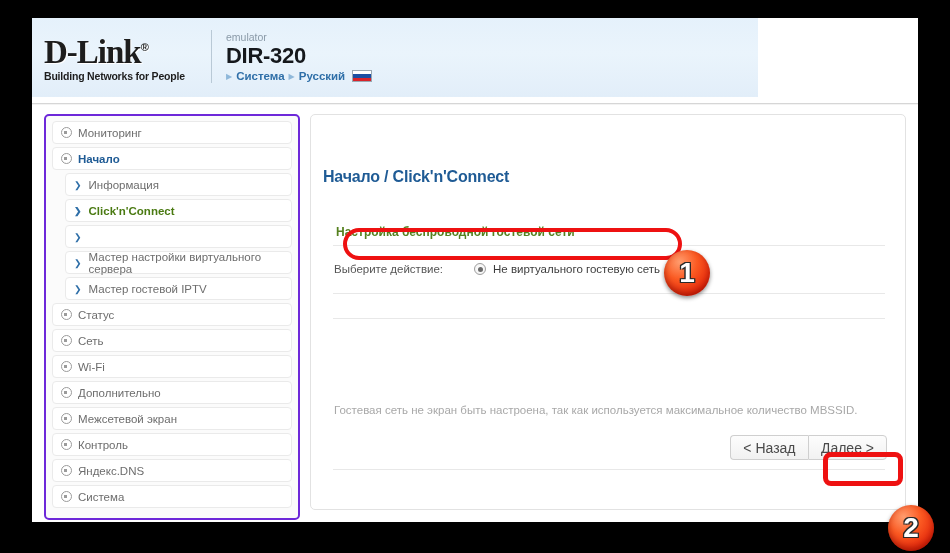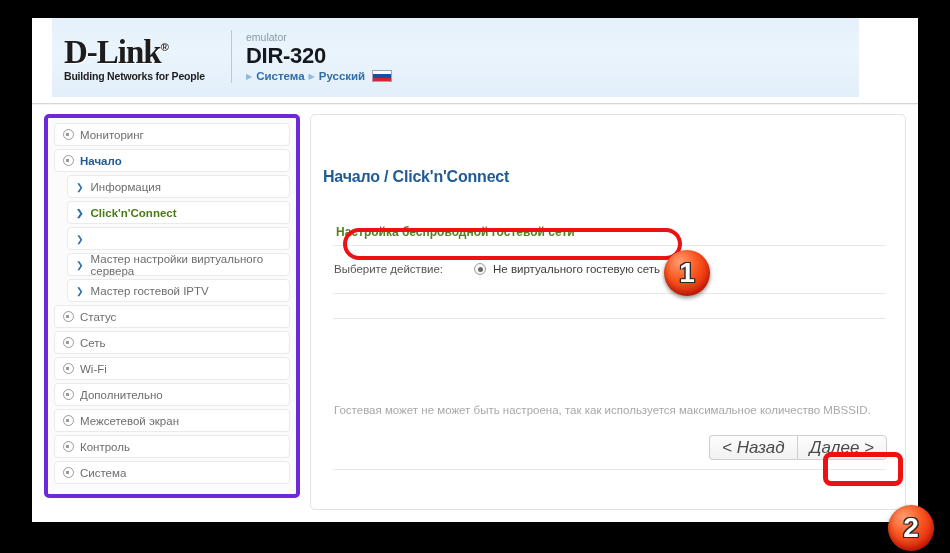--- a/index.html
+++ b/index.html
@@ -24,25 +24,24 @@
     width: 886px;
     height: 504px;
     background: #ffffff;
     overflow: hidden;
   }
 
   
   .header {
     position: absolute;
     left: 0; top: 0;
-    width: 807px;
+    width: 726px;
     height: 79px;
     background: linear-gradient(to bottom, #e5f1fb 0%, #eaf4fc 45%, #e2eef9 100%);
     box-sizing: border-box;
-    margin-left: 20px;
   }
   .header-inner {
     position: absolute;
     left: 12px;
     top: 12px;
     display: flex;
     align-items: flex-start;
   }
   .logo-block {
     width: 153px;
@@ -146,21 +145,21 @@
     height: 416px;
   }
 
   
   .sidebar {
     position: absolute;
     left: 12px;
     top: 8px;
     width: 256px;
     background: #fbfbfb;
-    border: 4px solid #6d28d9;
+    border: 2px solid #6d28d9;
     border-radius: 5px;
     padding: 5px 6px 7px 6px;
     box-sizing: border-box;
   }
   .menu-item {
     display: flex;
     align-items: center;
     height: 23px;
     background: #ffffff;
     border: 1px solid #eaeaea;
@@ -345,28 +344,27 @@
     top: 320px;
     display: flex;
   }
   .btn {
     height: 25px;
     min-width: 78px;
     padding: 0 12px;
     border: 1px solid #cfcfcf;
     background: linear-gradient(to bottom, #fdfdfd 0%, #f1f1f1 100%);
     font-family: "Liberation Sans", sans-serif;
-    font-size: 17px;
+    font-size: 14px;
     color: #4a4a4a;
     cursor: pointer;
     box-sizing: border-box;
     display: flex;
     align-items: center;
     justify-content: center;
-    font-style: italic;
   }
   .btn.back  { border-radius: 4px 0 0 4px; border-right: 0; }
   .btn.next  { border-radius: 0 4px 4px 0; }
 
   
   .hl-box {
     position: absolute;
     border: 4px solid #ee1111;
     border-radius: 20px;
     box-sizing: border-box;
@@ -493,20 +491,24 @@
         <div class="menu-item">
           <span class="bullet"></span>
           <span>Межсетевой экран</span>
         </div>
         <div class="menu-item">
           <span class="bullet"></span>
           <span>Контроль</span>
         </div>
         <div class="menu-item">
           <span class="bullet"></span>
+          <span>Яндекс.DNS</span>
+        </div>
+        <div class="menu-item">
+          <span class="bullet"></span>
           <span>Система</span>
         </div>
       </div>
 
     <div class="content">
 
 
       <div class="breadcrumb">
         <span>Начало</span>
         <span class="sep">/</span>
@@ -521,21 +523,21 @@
         <span class="form-label">Выберите действие:</span>
         <span class="radio-wrap">
           <span class="radio"></span>
           <span class="radio-label">Не виртуального гостевую сеть</span>
         </span>
       </div>
 
       <div class="rule r2"></div>
       <div class="rule r3"></div>
 
-      <div class="info-text">Гостевая может не может быть настроена, так как используется максимальное количество MBSSID.</div>
+      <div class="info-text">Гостевая сеть не экран быть настроена, так как используется максимальное количество MBSSID.</div>
 
       <div class="rule r4"></div>
 
       <div class="btn-bar">
         <button class="btn back">&lt; Назад</button>
         <button class="btn next">Далее &gt;</button>
       </div>
 
     </div>
   </div>

